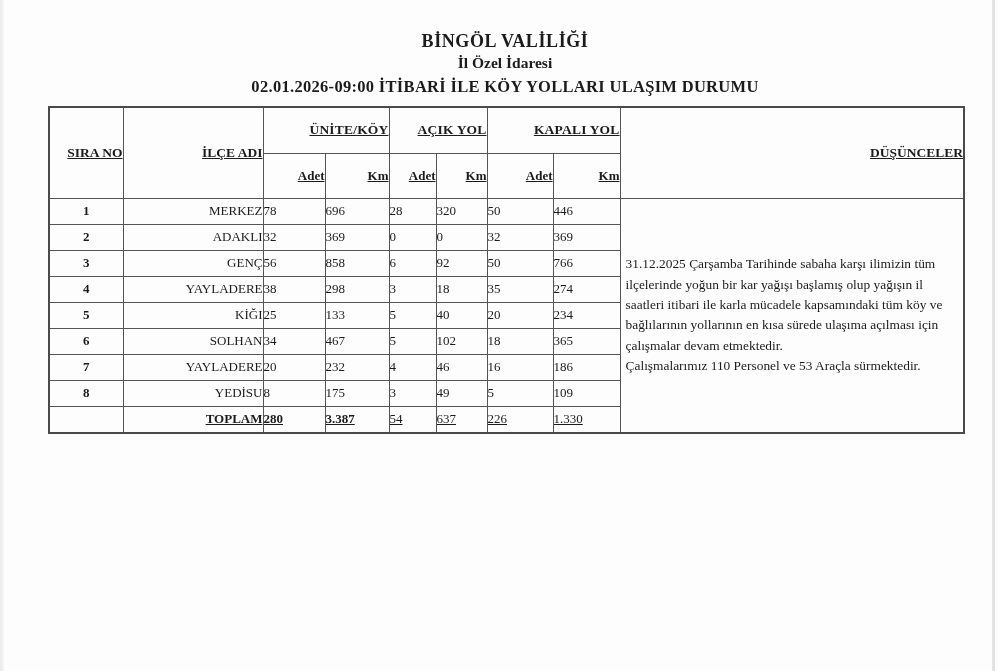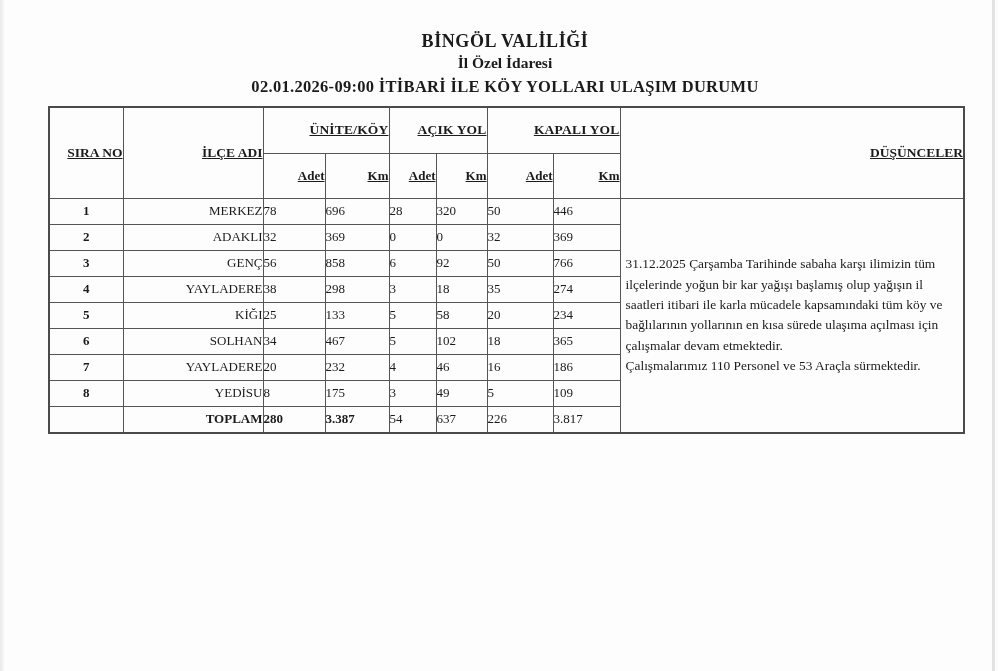--- a/index.html
+++ b/index.html
@@ -37,21 +37,21 @@
   .road-table th, .road-table td {
     border: 1.6px solid #555;
     font-size: 13px;
     padding: 0;
     overflow: hidden;
   }
   .road-table th { font-weight: bold; text-align: right; text-decoration: underline; }
   tr.hdr-row-1 { height: 46px; }
   tr.hdr-row-2 { height: 45px; }
   tr.data-row { height: 26px; }
-  tr.total-row { height: 27px; }
+  tr.total-row { height: 27px; text-decoration: underline; }
   th.group-hdr { font-size: 13.5px; margin-left: 45px; }
   th.span-hdr { font-size: 13.5px; letter-spacing: 0.2px; }
   td.c { }
   td.sira { text-align: center; font-weight: bold; }
   td.ilce { text-align: right; padding-left: 18px; }
   td.bold { font-weight: bold; }
   td.total-label { font-weight: bold; }
   td.remarks {
     vertical-align: middle;
     text-align: left;
@@ -146,21 +146,21 @@
       <td class="c">18</td>
       <td class="c">35</td>
       <td class="c">274</td>
     </tr>
     <tr class="data-row">
       <td class="sira">5</td>
       <td class="ilce">KİĞI</td>
       <td class="c">25</td>
       <td class="c">133</td>
       <td class="c">5</td>
-      <td class="c">58</td>
+      <td class="c">40</td>
       <td class="c">20</td>
       <td class="c">234</td>
     </tr>
     <tr class="data-row">
       <td class="sira">6</td>
       <td class="ilce">SOLHAN</td>
       <td class="c">34</td>
       <td class="c">467</td>
       <td class="c">5</td>
       <td class="c">102</td>
@@ -189,16 +189,16 @@
     </tr>
 
     <tr class="total-row">
       <td class="sira"></td>
       <td class="ilce total-label">TOPLAM</td>
       <td class="c bold">280</td>
       <td class="c bold">3.387</td>
       <td class="c">54</td>
       <td class="c">637</td>
       <td class="c">226</td>
-      <td class="c">3.817</td>
+      <td class="c">1.330</td>
     </tr>
   </tbody>
 </table>
 
 </body></html>

